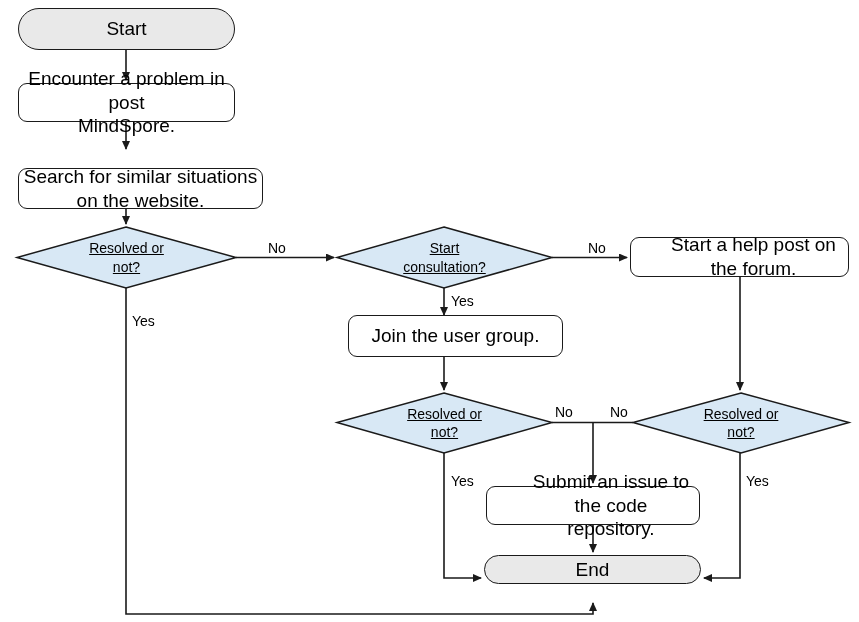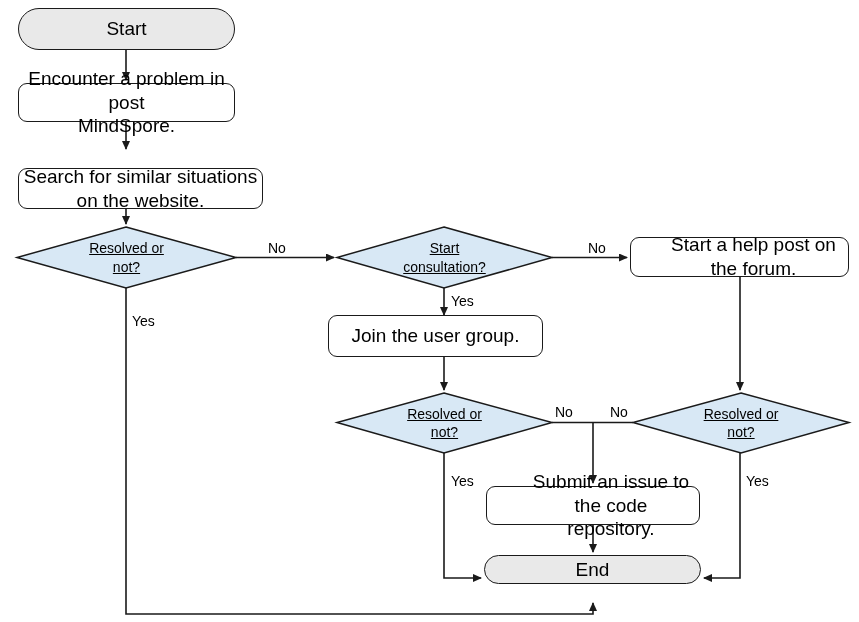--- a/index.html
+++ b/index.html
@@ -85,21 +85,21 @@
   <div class="node terminal" style="left:18px; top:8px; width:217px; height:42px;">Start</div>
 
   <div class="node process" style="left:18px; top:83px; width:217px; height:39px;">Encounter a problem in post
 MindSpore.</div>
 
   <div class="node process" style="left:18px; top:168px; width:245px; height:41px;">Search for similar situations
 on the website.</div>
 
   <div class="node process" style="left:630px; top:237px; width:219px; height:40px;padding-left:28px;">Start a help post on the forum.</div>
 
-  <div class="node process" style="left:328px; top:315px; width:215px; height:42px;">Join the user group.</div>
+  <div class="node process" style="left:348px; top:315px; width:215px; height:42px;">Join the user group.</div>
 
   <div class="node process" style="left:486px; top:486px; width:214px; height:39px;padding-left:36px;">Submit an issue to the code
 repository.</div>
 
   <div class="node terminal" style="left:484px; top:555px; width:217px; height:29px;">End</div>
 
   <div class="diamond-label" style="left:17px; top:227px; width:219px; height:61px;">Resolved or
 not?</div>
 
   <div class="diamond-label" style="left:337px; top:227px; width:215px; height:61px;">Start

